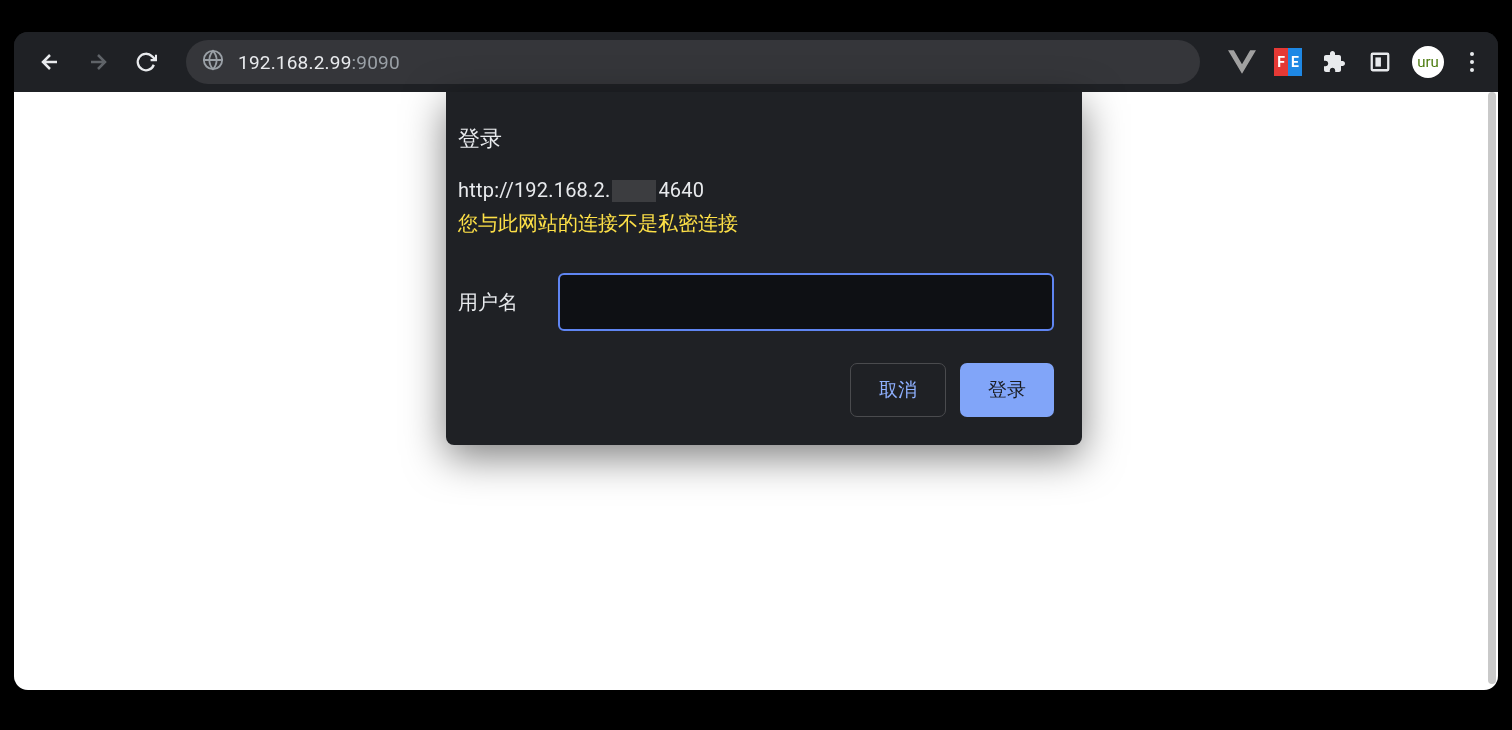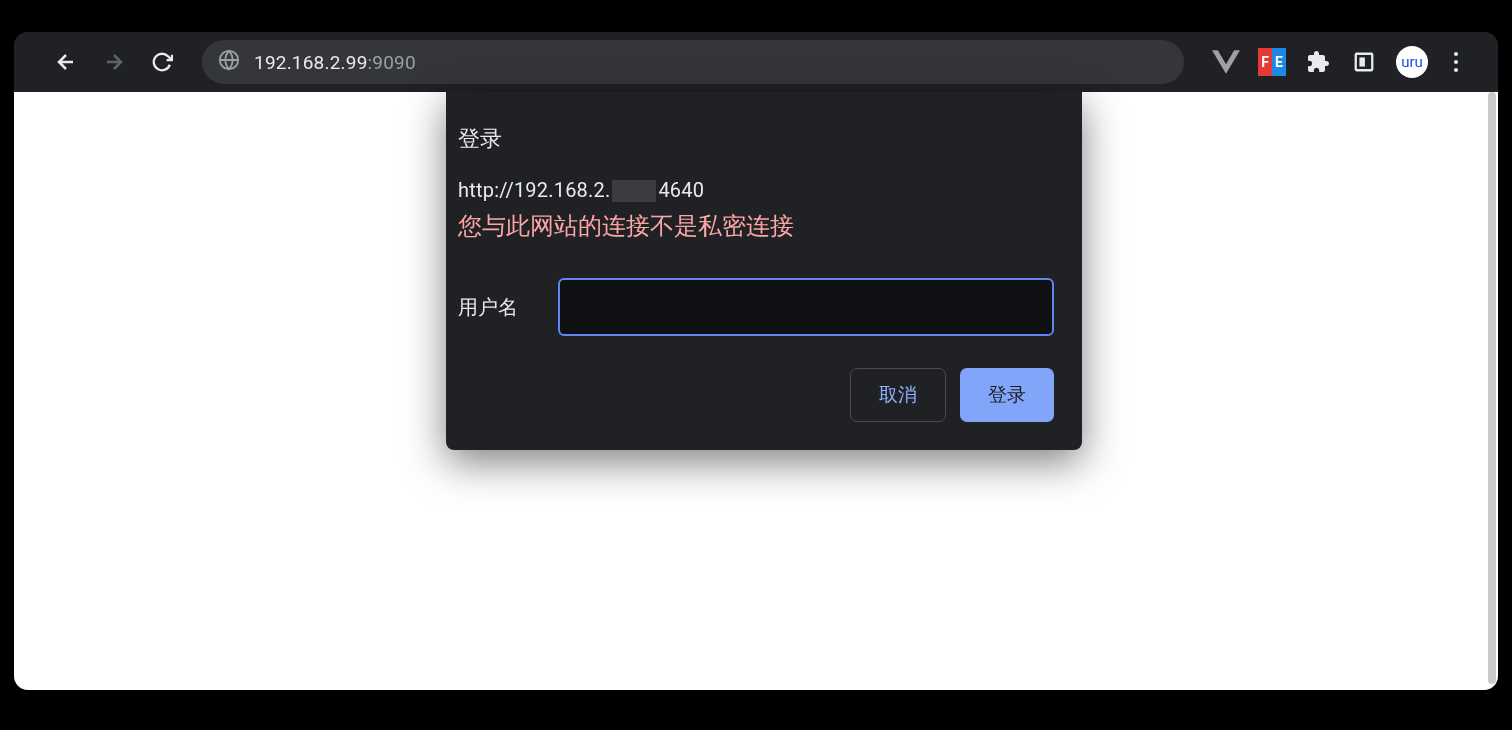--- a/index.html
+++ b/index.html
@@ -26,21 +26,21 @@
       border-radius: 14px;
       overflow: hidden;
       box-shadow: 0 4px 30px rgba(0,0,0,0.5);
     }
     
     .toolbar {
       height: 60px;
       background: #1f2125;
       display: flex;
       align-items: center;
-      padding: 0 32px;
+      padding: 0 16px;
       gap: 12px;
     }
     
     .nav-buttons {
       display: flex;
       gap: 8px;
       align-items: center;
     }
     
     .nav-btn {
@@ -138,21 +138,21 @@
     
     .square-icon {
       color: #e8eaed;
     }
     
     .avatar {
       width: 32px;
       height: 32px;
       border-radius: 50%;
       background: #fff;
-      color: #1d4ed8;
+      color: #4d7c0f;
       display: flex;
       align-items: center;
       justify-content: center;
       font-size: 15px;
     }
     
     .menu-dots {
       color: #e8eaed;
       display: flex;
       flex-direction: column;
@@ -204,22 +204,22 @@
     .dialog-url .redacted {
       display: inline-block;
       width: 44px;
       height: 22px;
       background: #3c3d40;
       vertical-align: text-bottom;
       margin: 0 2px;
     }
     
     .dialog-warning {
-      color: #fca5a5;
-      font-size: 24px;
+      color: #fde047;
+      font-size: 20px;
       margin-bottom: 36px;
     }
     
     .form-row {
       display: flex;
       align-items: center;
       margin-bottom: 24px;
     }
     
     .form-label {

